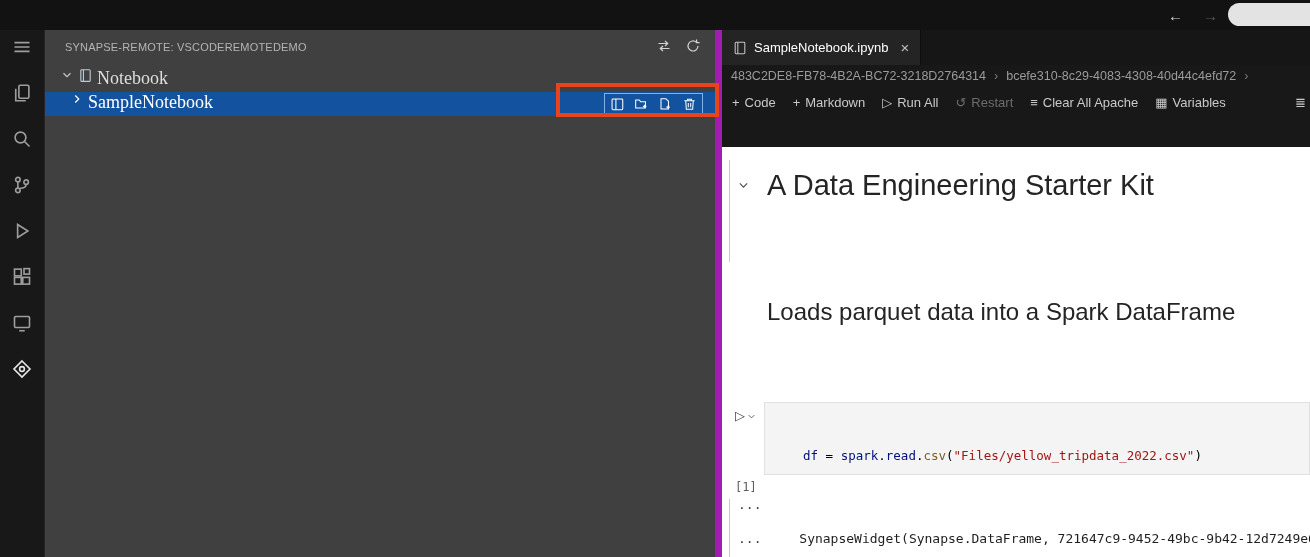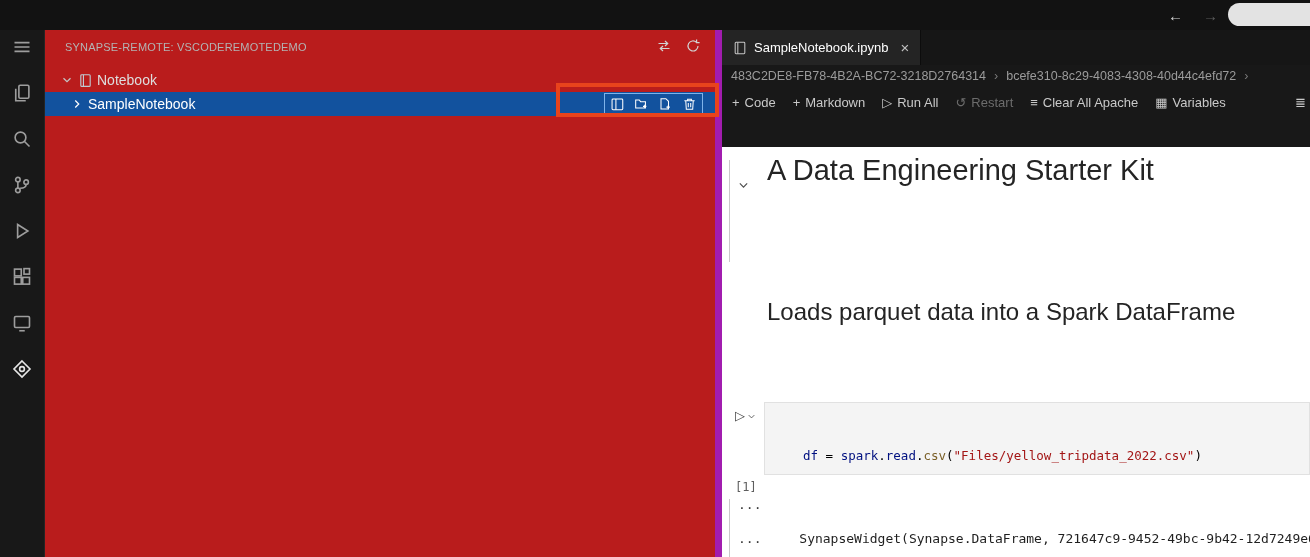--- a/index.html
+++ b/index.html
@@ -14,26 +14,26 @@
   .nav-back { color:#d6d6d6; cursor:pointer; }
   .nav-fwd { color:#5c5c5c; cursor:pointer; }
   .searchbox { position:absolute; top:3px; right:-30px; width:112px; height:23px; background:#e3e3e3; border-radius:12px; }
   
   .activitybar { position:absolute; top:30px; bottom:0; left:0; width:45px; background:#181818; border-right:1px solid #252525;
     display:flex; flex-direction:column; align-items:center; gap:12px; }
   .ab-item { width:34px; height:34px; display:flex; align-items:center; justify-content:center; cursor:pointer; }
   .ab-item svg { stroke:#9d9d9d; fill:none; stroke-width:1.3; }
   .ab-item.active svg { stroke:#e6e6e6; }
   
-  .sidebar { position:absolute; top:30px; bottom:0; left:45px; width:670px; background:#b91c1c; }
+  .sidebar { position:absolute; top:30px; bottom:0; left:45px; width:670px; background:#404040; }
   .sb-header { height:34px; display:flex; align-items:center; padding:0 14px 0 20px; }
   .sb-title { flex:1; font-size:11px; color:#b4b4b4; letter-spacing:.2px; white-space:nowrap; overflow:hidden; }
   .sb-actions { display:flex; gap:13px; align-items:center; color:#d2d2d2; font-size:14px; }
   .sb-actions span { cursor:pointer; }
-  .tree-row { height:24px; display:flex; align-items:center; font-size:14px; color:#dedede; cursor:pointer; }
+  .tree-row { height:24px; display:flex; align-items:flex-start; font-size:18px; color:#dedede; cursor:pointer;font-family:Liberation Serif, serif; }
   .row-notebook { padding-left:15px; margin-top:4px; gap:4px; }
   .row-sample { padding-left:25px; gap:4px; background:var(--selection-blue,#12529e); color:#fff; position:relative; }
   .chev { stroke:#c5c5c5; fill:none; stroke-width:1.4; flex:none; }
   .row-sample .chev { stroke:#fff; }
   .book-icon { stroke:#bfc9d2; fill:none; stroke-width:1.2; flex:none; }
   .row-actions { position:absolute; right:12px; top:1px; height:22px; display:flex; align-items:center; gap:9px;
     padding:0 5px; border:1px solid #7eb3ea; }
   .row-actions span { display:flex; cursor:pointer; }
   .row-actions svg { stroke:#fff; fill:none; stroke-width:1.1; }
   
@@ -53,21 +53,21 @@
   .nb-toolbar { height:30px; display:flex; align-items:center; gap:17px; padding-left:10px; font-size:13px; color:#c9c9c9;
     white-space:nowrap; overflow:hidden; position:relative; }
   .tb-item { display:flex; align-items:center; gap:5px; cursor:pointer; }
   .tb-item .ico { font-size:13px; }
   .tb-item.dim { color:#6c6c6c; }
   .tb-outline { position:absolute; right:4px; }
   
   .nb-content { position:absolute; top:117px; left:0; right:0; bottom:0; background:#fff; color:#1f1f1f; overflow:hidden; }
   .cell-bar-md { position:absolute; left:7px; top:13px; width:1px; height:102px; background:#c9c9c9; }
   .md-chevron { position:absolute; left:15px; top:32px; stroke:#4d4d4d; fill:none; stroke-width:1.4; cursor:pointer; }
-  .nb-h1 { position:absolute; left:45px; top:7px; font-size:29px; font-weight:500; color:#242424; white-space:nowrap; }
+  .nb-h1 { position:absolute; left:45px; top:22px; font-size:29px; font-weight:500; color:#242424; white-space:nowrap; }
   .nb-p1 { position:absolute; left:45px; top:81px; font-size:13.5px; line-height:17.5px; color:#3a3a3a; white-space:nowrap; }
   .nb-h2 { position:absolute; left:45px; top:151px; font-size:24px; font-weight:500; color:#242424; white-space:nowrap; }
   .nb-p2 { position:absolute; left:45px; top:209px; font-size:13.5px; color:#3a3a3a; white-space:nowrap; }
   .run-btn { position:absolute; left:13px; top:261px; display:flex; align-items:flex-start; gap:2px; color:#3f3f3f;
     font-size:13px; cursor:pointer; }
   .run-btn svg { stroke:#3f3f3f; fill:none; stroke-width:1.4; margin-top:4px; }
   .code-cell { position:absolute; left:42px; top:255px; right:0; height:73px; background:#f4f4f4; border:1px solid #e1e1e1;
     padding:8px 0 0 38px; font-family:"DejaVu Sans Mono", monospace; font-size:12.5px; line-height:18px;
     white-space:pre; overflow:hidden; cursor:text; }
   .tok-var { color:var(--code-variable,#001080);text-align:center; }

